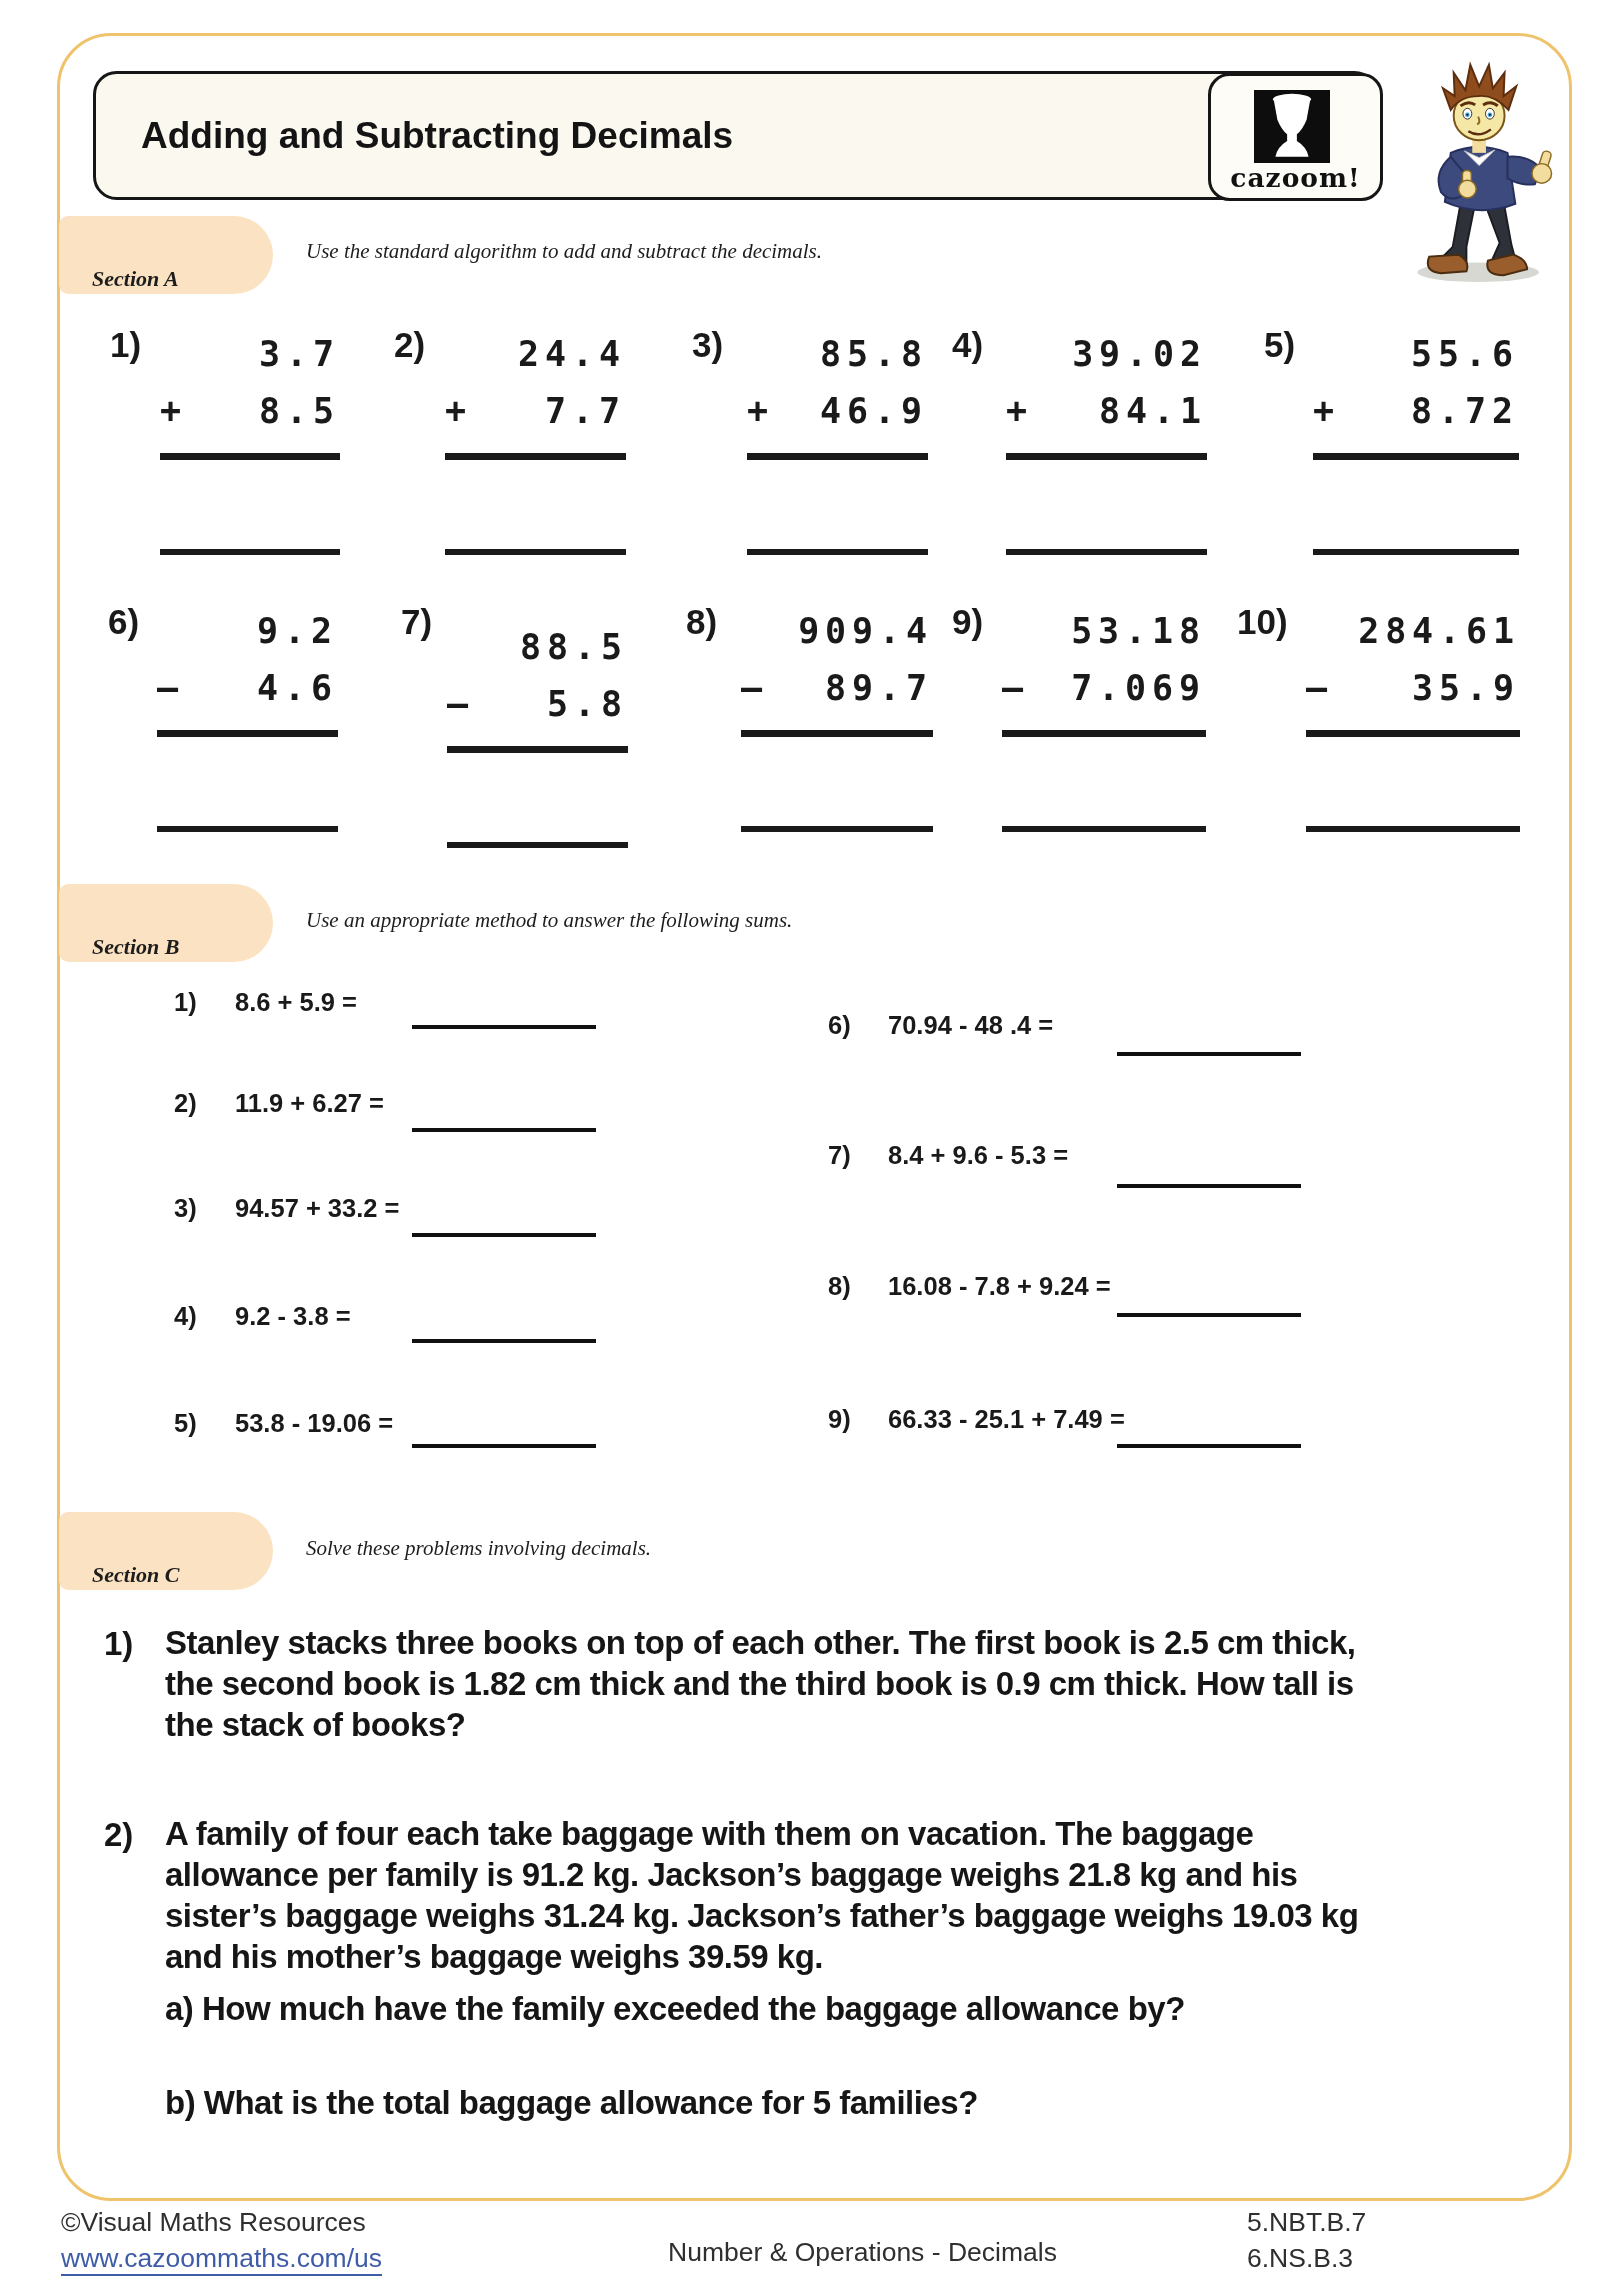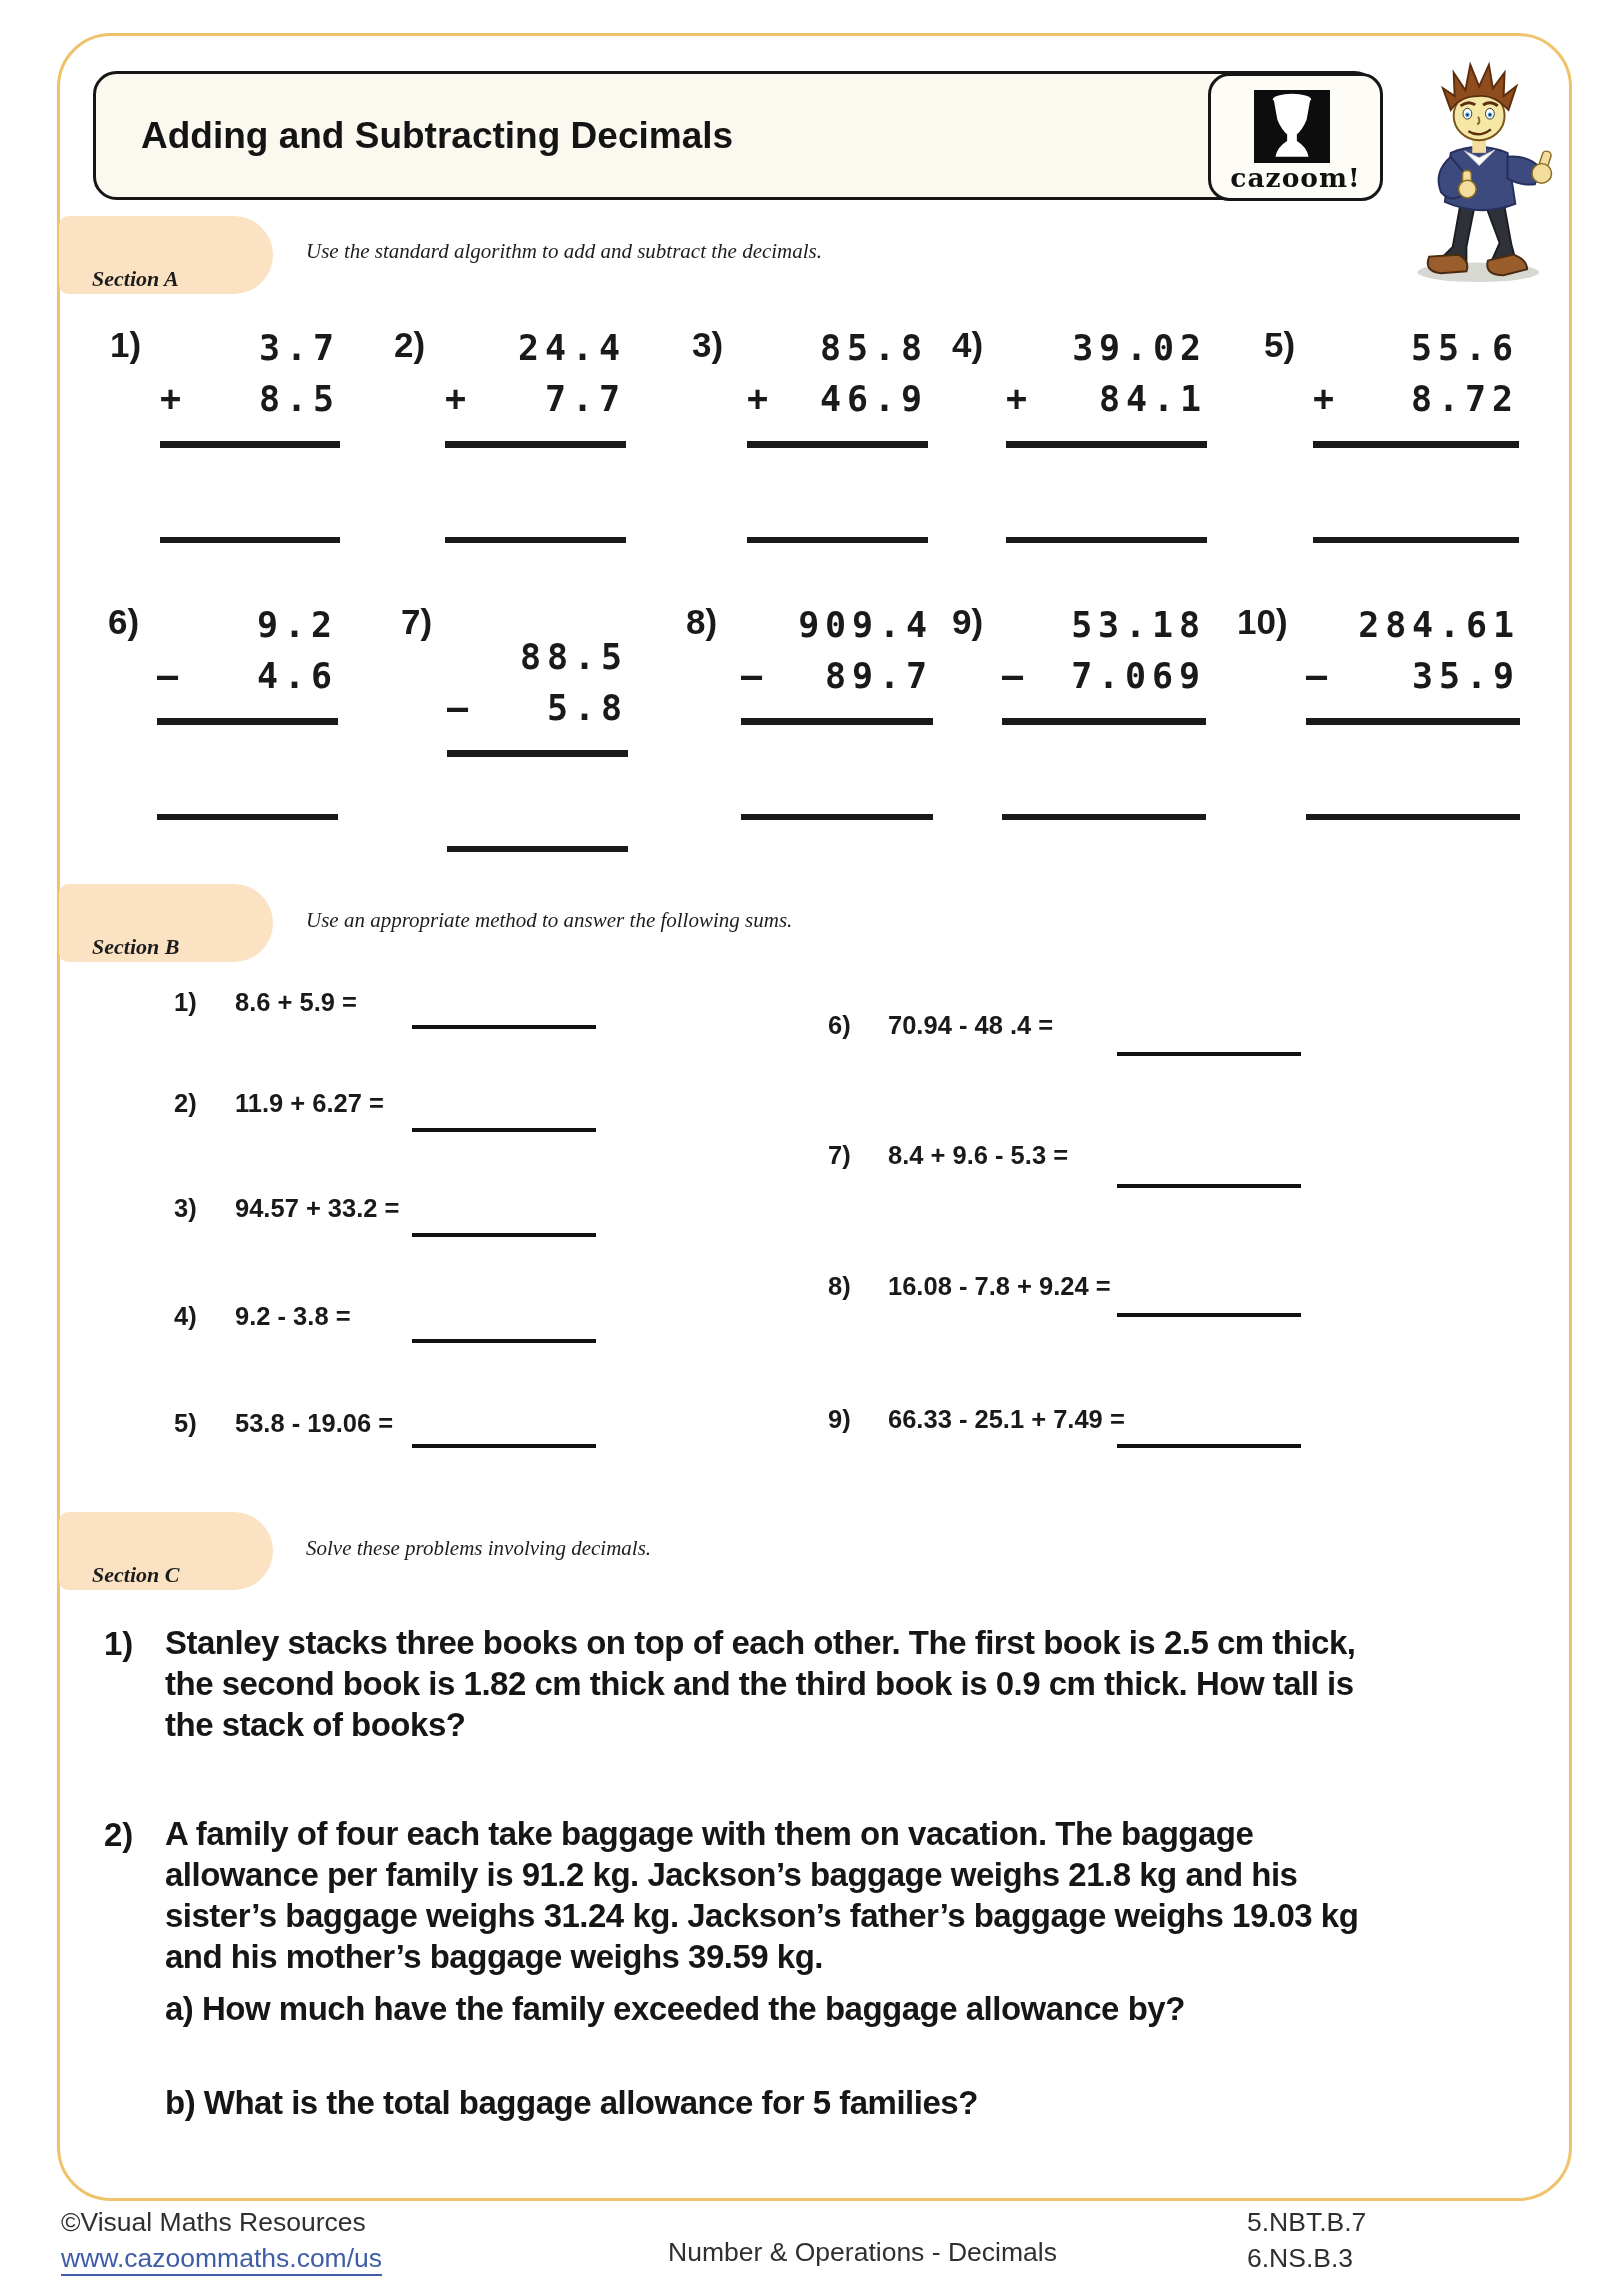--- a/index.html
+++ b/index.html
@@ -28,21 +28,21 @@
   .sec-label span{position:absolute;left:33px;top:0;height:78px;line-height:78px;
     font-family:"Liberation Serif",serif;font-style:italic;font-weight:bold;
     font-size:22px;color:#1d1d1d;margin-top:24px;}
   .sec-instr{position:absolute;left:306px;font-family:"Liberation Serif",serif;
     font-style:italic;font-size:21px;color:#1d1d1d;}
 
   
   .anum{position:absolute;font-weight:bold;font-size:35px;color:#1a1a1a;}
   .acol{position:absolute;font-family:"DejaVu Sans Mono",monospace;font-weight:bold;
     font-size:35px;letter-spacing:5.9px;color:#1a1a1a;text-align:right;}
-  .aop1,.aop2{height:51px;line-height:51px;}
+  .aop1,.aop2{height:51px;line-height:51px;margin-top:6px;}
   .aop2{display:flex;justify-content:space-between;}
   .aline{height:6.9px;background:#1a1a1a;}
   .aline.sum{margin-top:15.7px;}
   .aline.ans{margin-top:89px;}
 
   
   .bnum,.bexpr{position:absolute;font-weight:bold;font-size:25.5px;color:#1a1a1a;}
   .bline{position:absolute;width:184px;height:3.9px;background:#111;}
 
   
@@ -171,21 +171,21 @@
   <div class="aop1">9.2</div>
   <div class="aop2">
       <span>–</span>
       <span>4.6</span>
     </div>
   <div class="aline sum"></div>
   <div class="aline ans"></div>
 </div>
 
 <div class="anum" style="left:401px;top:602px;">7)</div>
-<div class="acol" style="left:447px;top:632px;width:181px;">
+<div class="acol" style="left:447px;top:616px;width:181px;">
   <div class="aop1">88.5</div>
   <div class="aop2">
       <span>–</span>
       <span>5.8</span>
     </div>
   <div class="aline sum"></div>
   <div class="aline ans"></div>
 </div>
 
 <div class="anum" style="left:686px;top:602px;">8)</div>

